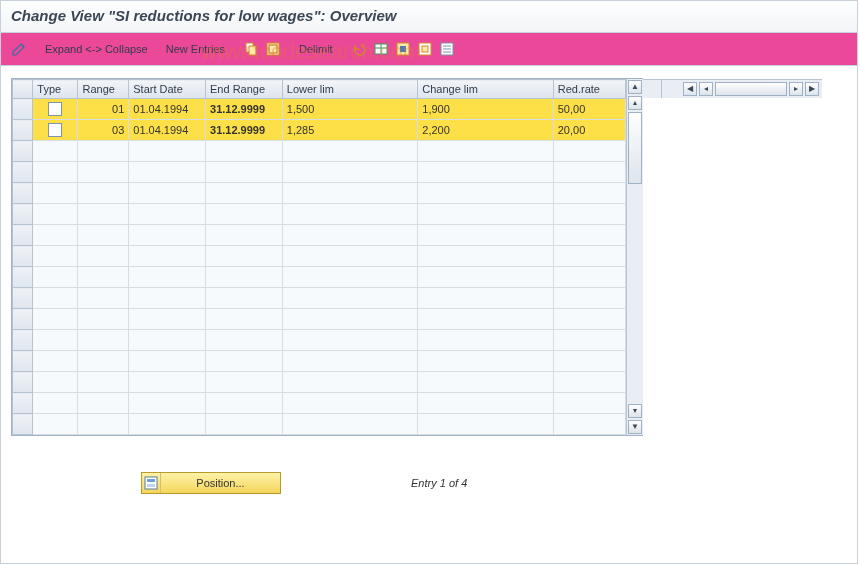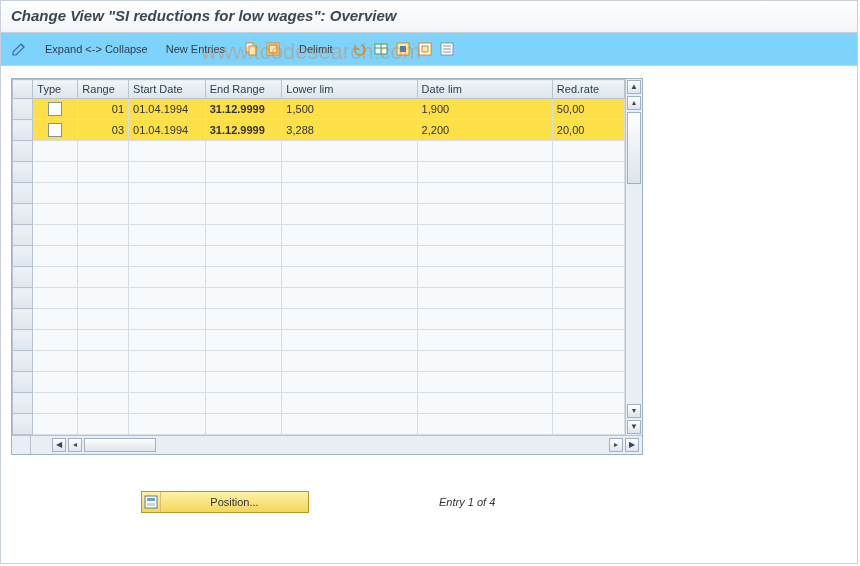--- a/index.html
+++ b/index.html
@@ -28,21 +28,21 @@
     font-weight: bold;
     color: #3b4754;
     border-bottom: 1px solid #c8d0da;
     background: linear-gradient(#fdfefe, #f3f5f8);
   }
   .toolbar {
     display: flex;
     align-items: center;
     padding: 4px 10px;
     border-bottom: 1px solid #c8d0da;
-    background: #7dd3fc;
+    background: #ec4899;
     height: 24px;
     gap: 6px;
   }
   .tb-item {
     display: inline-flex;
     align-items: center;
     gap: 2px;
     color: #2f3c4a;
     cursor: default;
     white-space: nowrap;
@@ -56,21 +56,21 @@
     width: 6px;
   }
   .content {
     padding: 12px 10px 10px 10px;
   }
   .table-wrap {
     border: 1px solid #9fb1c4;
     width: 630px;
     background: #f3f5f8;
     display: flex;
-    flex-direction: column;
+    flex-direction: row;
   }
   .table-scroll-row {
     display: flex;
   }
   table.grid {
     border-collapse: collapse;
     table-layout: fixed;
     width: 614px;
     background: #fff;
   }
@@ -177,21 +177,21 @@
   .bottom-bar {
     display: flex;
     align-items: center;
     margin-top: 36px;
     padding-left: 130px;
     gap: 130px;
   }
   .position-btn {
     display: flex;
     align-items: center;
-    width: 168px;
+    width: 140px;
     height: 22px;
     background: linear-gradient(#fff2a8, #f4d65c);
     border: 1px solid #b89a2a;
     box-sizing: border-box;
   }
   .position-btn .pb-icon {
     width: 18px;
     height: 20px;
     border-right: 1px solid #d6c06a;
     display: flex;
@@ -302,21 +302,21 @@
               <col class="col-rate">
           </colgroup>
           <thead>
             <tr>
               <th></th>
               <th>Type</th>
               <th>Range</th>
               <th>Start Date</th>
               <th>End Range</th>
               <th>Lower lim</th>
-              <th>Date lim</th>
+              <th>Change lim</th>
               <th>Red.rate</th>
             </tr>
           </thead>
           <tbody id="tbody">
               <tr>
                 <td class="row-head"></td>
                 <td class="col-type cell-data">
                   <div class="chk"></div>
                 </td>
                 <td class="col-range cell-data">01</td>
@@ -327,21 +327,21 @@
                 <td class="col-rate cell-data">50,00</td>
               </tr>
               <tr>
                 <td class="row-head"></td>
                 <td class="col-type cell-data">
                   <div class="chk"></div>
                 </td>
                 <td class="col-range cell-data">03</td>
                 <td class="col-start cell-data">01.04.1994</td>
                 <td class="col-end cell-data">31.12.9999</td>
-                <td class="col-lower cell-data">3,288</td>
+                <td class="col-lower cell-data">1,285</td>
                 <td class="col-upper cell-data">2,200</td>
                 <td class="col-rate cell-data">20,00</td>
               </tr>
               <tr>
                 <td class="row-head"></td>
                 <td class="col-type"></td>
                 <td class="col-range"></td>
                 <td class="col-start"></td>
                 <td class="col-end"></td>
                 <td class="col-lower"></td>

